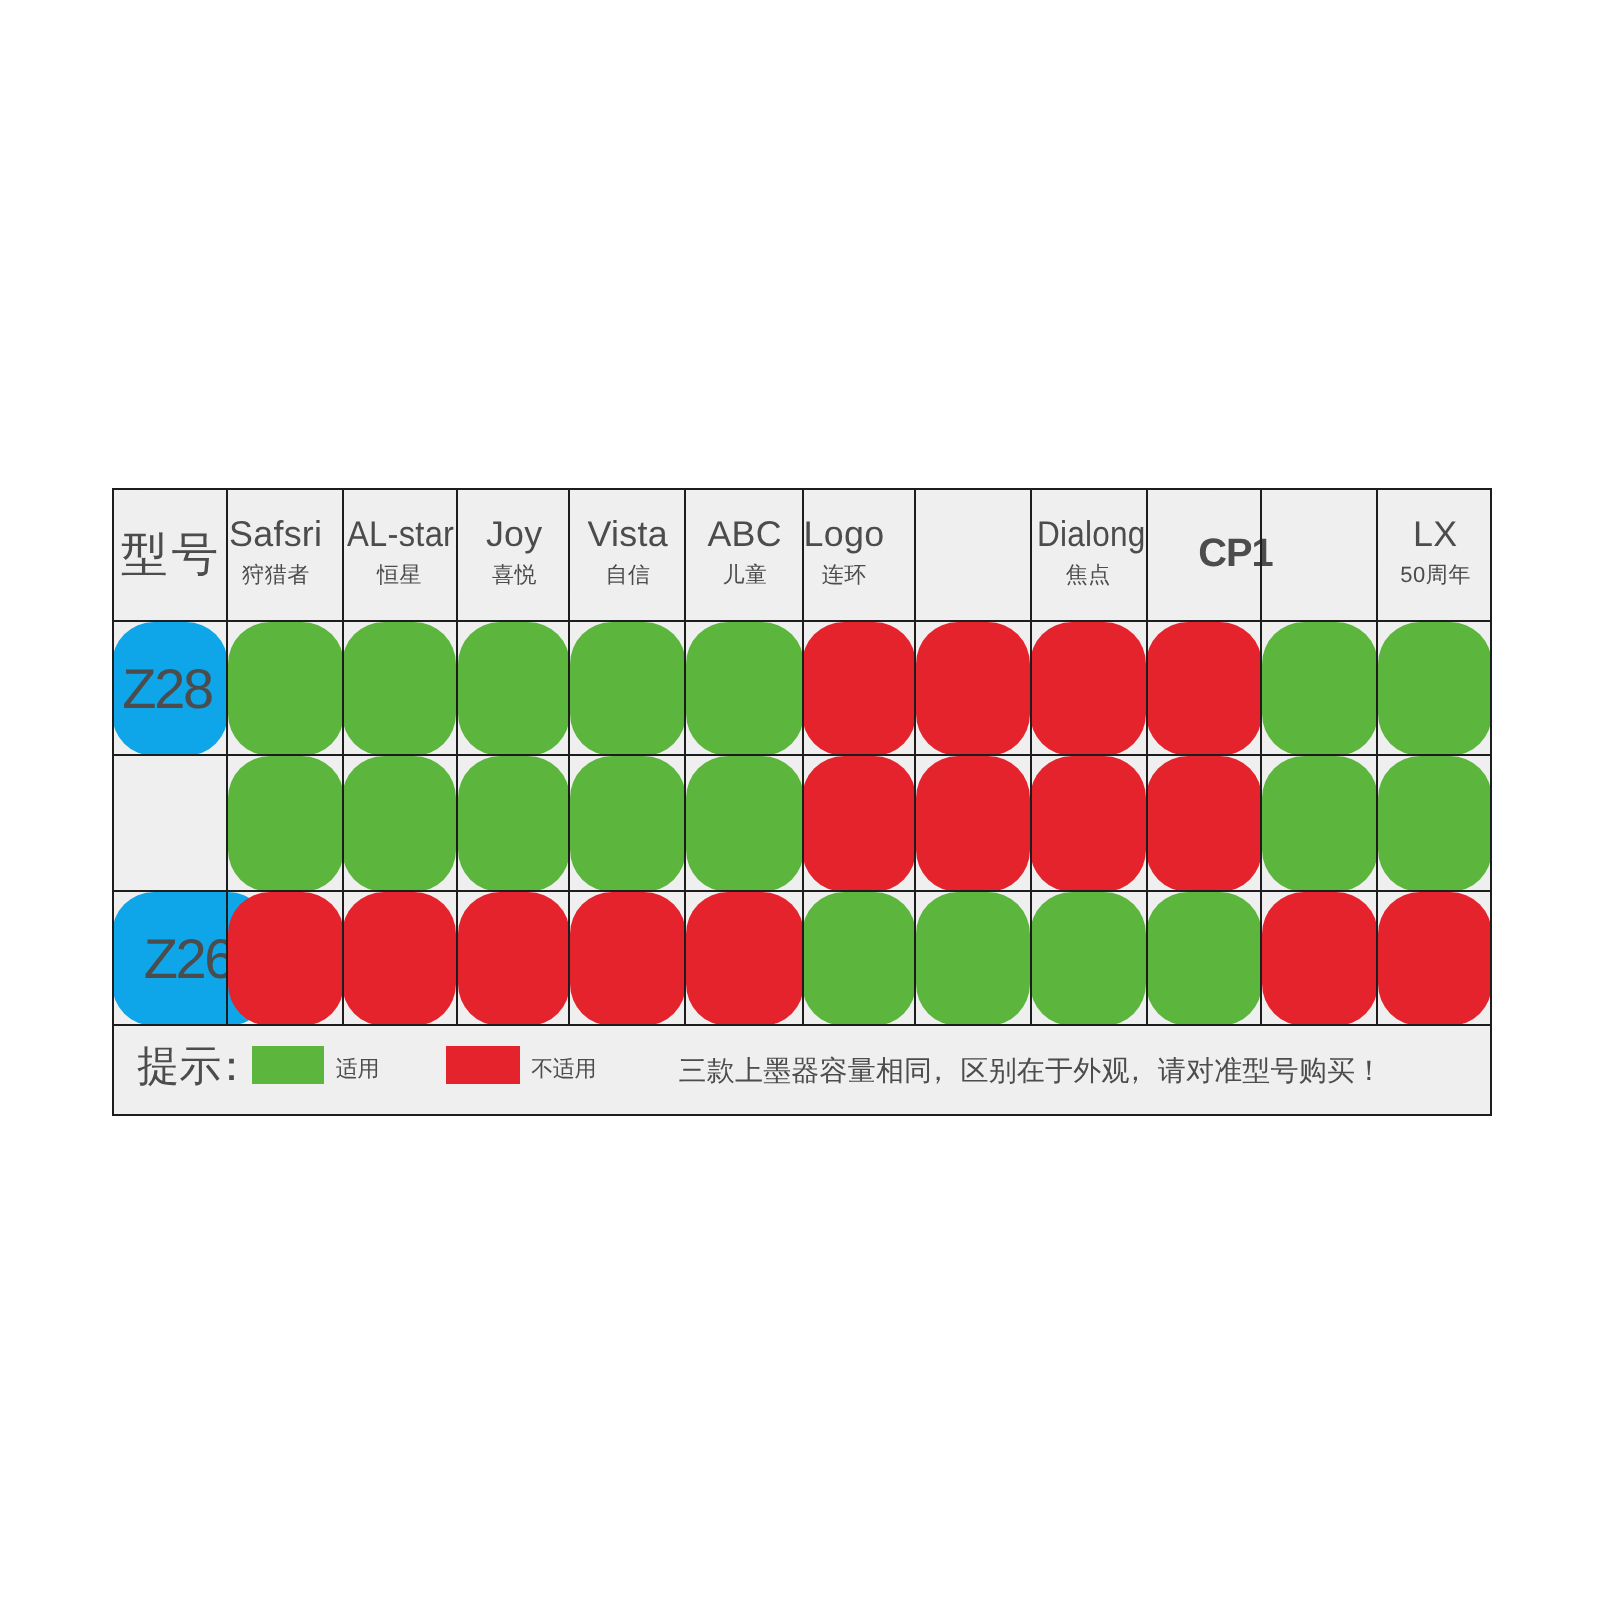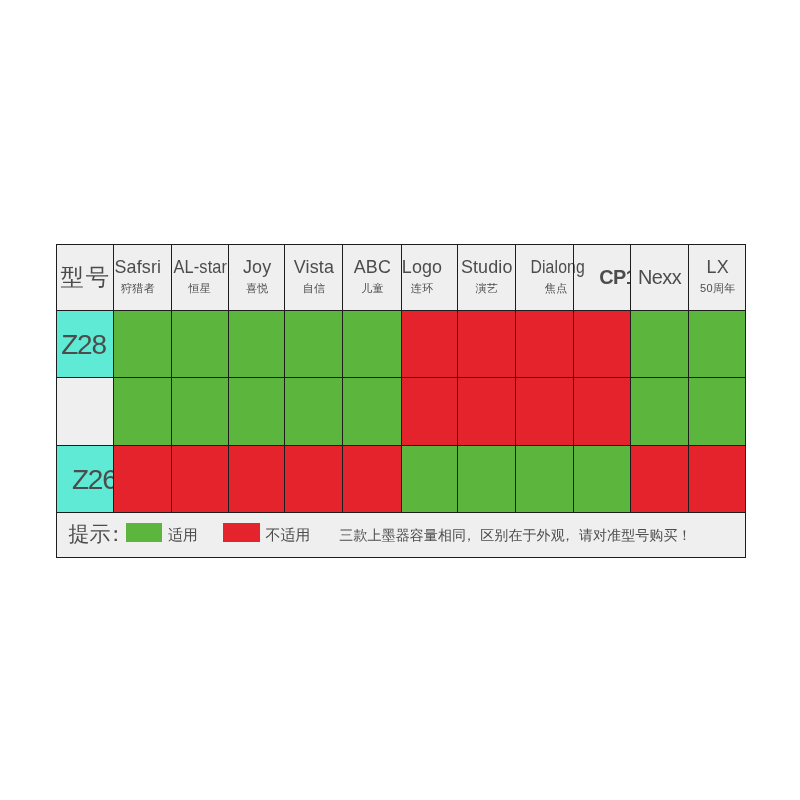--- a/index.html
+++ b/index.html
@@ -4,53 +4,53 @@
 <title>compat</title>
 <style>
   html,body{margin:0;padding:0;}
   body{width:800px;height:800px;background:#ffffff;font-family:"Liberation Sans",sans-serif;-webkit-font-smoothing:antialiased;}
   #stage{position:relative;width:800px;height:800px;overflow:hidden;}
   
   #table{position:absolute;left:56.0px;top:244.0px;width:689.8px;height:313.6px;box-sizing:border-box;
          background:#efefef;}
   #frame{position:absolute;inset:0;box-sizing:border-box;border:1.35px solid #1d1d1d;pointer-events:none;}
   .grid{position:absolute;inset:0;}
-  .cell{position:absolute;box-sizing:border-box;overflow:hidden;will-change:transform;}
+  .cell{position:absolute;box-sizing:border-box;overflow:hidden;will-change:transform;border-radius:21px;}
 
   
   .hcell{background:#efefef;color:#4c4c4c;}
   .hcell > span{position:absolute;left:0;width:100%;text-align:center;display:block;}
   .hname{font-size:17.9px;line-height:18px;white-space:nowrap;letter-spacing:0.15px;top:14.1px;}
   .hcn{font-size:11px;line-height:16px;white-space:nowrap;letter-spacing:0.3px;text-indent:0.3px;top:35.6px;}
   .hcell.single .hname{font-size:19.9px;line-height:20px;top:23.3px;letter-spacing:-0.5px;text-indent:-0.5px;}
 
   .corner{background:#efefef;display:flex;align-items:center;justify-content:center;color:#4c4c4c;
           font-size:23.3px;line-height:24px;letter-spacing:2.0px;text-indent:2.0px;white-space:nowrap;}
 
-  .rlabel{background:#5eead4;display:flex;align-items:center;justify-content:center;color:#4c4c4c;
+  .rlabel{background:#0ea5e9;display:flex;align-items:center;justify-content:center;color:#4c4c4c;
           font-size:28.0px;line-height:28px;letter-spacing:-1.2px;text-indent:-2.6px;}
 
   .sw{background:#5CB63D;}
   .sw.no{background:#E4232D;}
 
   
   .vline{position:absolute;width:1.0px;background:#1d1d1d;}
   .hline{position:absolute;height:1.0px;background:#1d1d1d;}
 
   
   .footer{position:absolute;left:0;background:#efefef;color:#4c4c4c;text-align:center;}
   .footer > *{position:absolute;}
   .ftip{font-size:21px;line-height:21px;letter-spacing:0px;left:12.6px;top:9.6px;white-space:nowrap;}
   .ftip .ch:last-child{margin-left:-5.3px;}
   .ch{display:inline-block;}
   .ch.punc-comma{margin-left:-4.2px;margin-right:4.2px;}
   .fsw{display:block;width:36.4px;height:19.1px;}
   .fsw.yes{left:69.9px;top:10.4px;}
   .fsw.no{left:167.4px;top:10.4px;}
-  .flab{font-size:15px;line-height:17.3px;letter-spacing:-0.2px;white-space:nowrap;top:14.2px;font-family:Liberation Serif, serif;}
+  .flab{font-size:11px;line-height:17.3px;letter-spacing:-0.2px;white-space:nowrap;top:14.2px;}
   .flab.lyes{left:111.9px;}
   .flab.lno{left:209.6px;}
   .fnote{font-size:14px;line-height:16.4px;letter-spacing:0.09px;white-space:nowrap;left:283.3px;top:13.6px;}
 </style>
 </head>
 <body>
 
 <div id="stage">
   <div id="table">
     <div class="grid" id="grid">
@@ -72,34 +72,26 @@
     <span class="hcn">儿童</span>
   </div>
         <div class="cell hcell" style="left: 228.8px; top: 0px; width: 57.8px; height: 66.6px;">
     <span class="hname">Vista</span>
     <span class="hcn">自信</span>
   </div>
         <div class="cell hcell" style="left: 345.3px; top: 0px; width: 42px; height: 66.6px;">
     <span class="hname">Logo</span>
     <span class="hcn">连环</span>
   </div>
-        <div class="cell hcell" style="left: 401.9px; top: 0px; width: 57.4px; height: 66.6px;">
-    <span class="hname">Studio</span>
-    <span class="hcn">演艺</span>
-  </div>
-        <div class="cell hcell" style="left: 459.3px; top: 0px; width: 58px; height: 66.6px; margin-left: 12px;">
+        <div class="cell hcell" style="left: 459.3px; top: 0px; width: 58px; height: 66.6px;">
     <span class="hname" style="transform: scaleX(0.8812);">Dialong</span>
     <span class="hcn">焦点</span>
   </div>
         <div class="cell hcell single" style="left: 536px; top: 0px; width: 52px; height: 66.6px; font-weight: bold;">
     <span class="hname">CP1</span>
-
-  </div>
-        <div class="cell hcell single" style="left: 574.9px; top: 0px; width: 57.6px; height: 66.6px;">
-    <span class="hname">Nexx</span>
 
   </div>
         <div class="cell hcell" style="left: 632.5px; top: 0px; width: 57.3px; height: 50px;">
     <span class="hname">LX</span>
     <span class="hcn">50周年</span>
   </div>
         <div class="cell rlabel" style="left: 0px; top: 66.6px; width: 57.6px; height: 67.2px;">Z28</div>
         <div class="cell sw" style="background: rgb(92, 182, 61); left: 57.6px; top: 66.6px; width: 57.7px; height: 67.2px;"></div>
         <div class="cell sw" style="background: rgb(92, 182, 61); left: 115.3px; top: 66.6px; width: 57.3px; height: 67.2px;"></div>
         <div class="cell sw" style="background: rgb(92, 182, 61); left: 172.6px; top: 66.6px; width: 56.2px; height: 67.2px;"></div>

